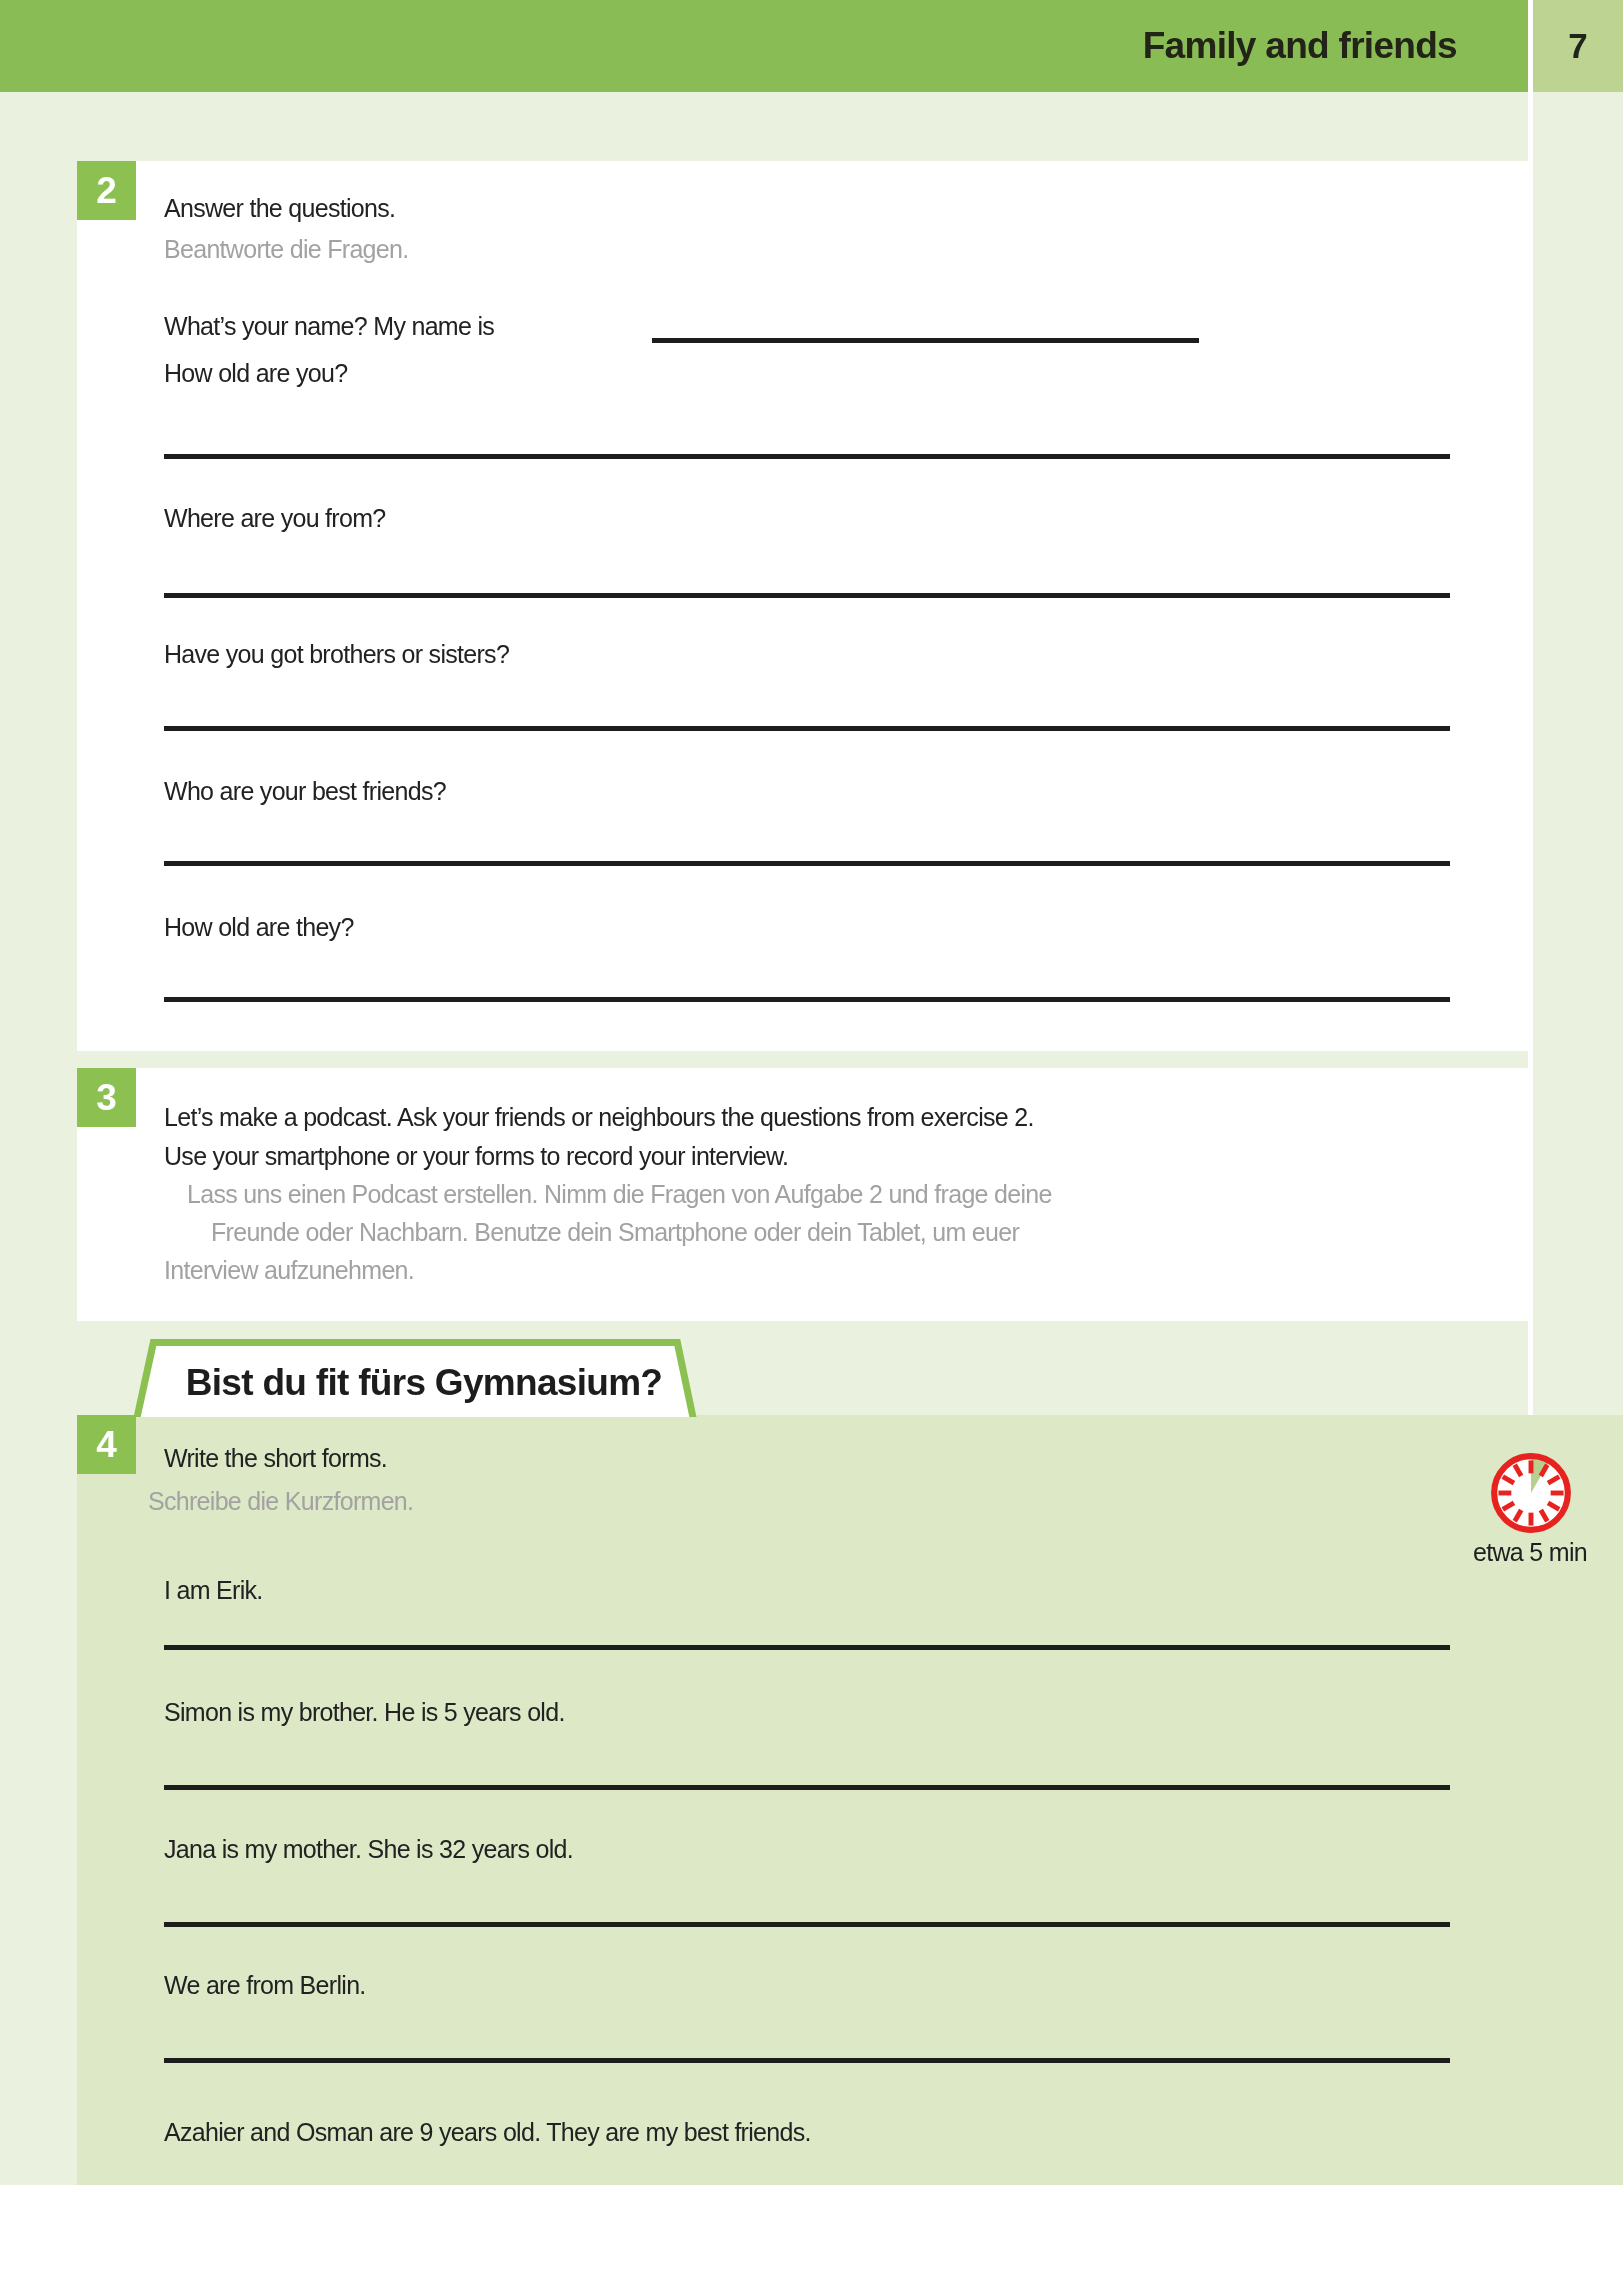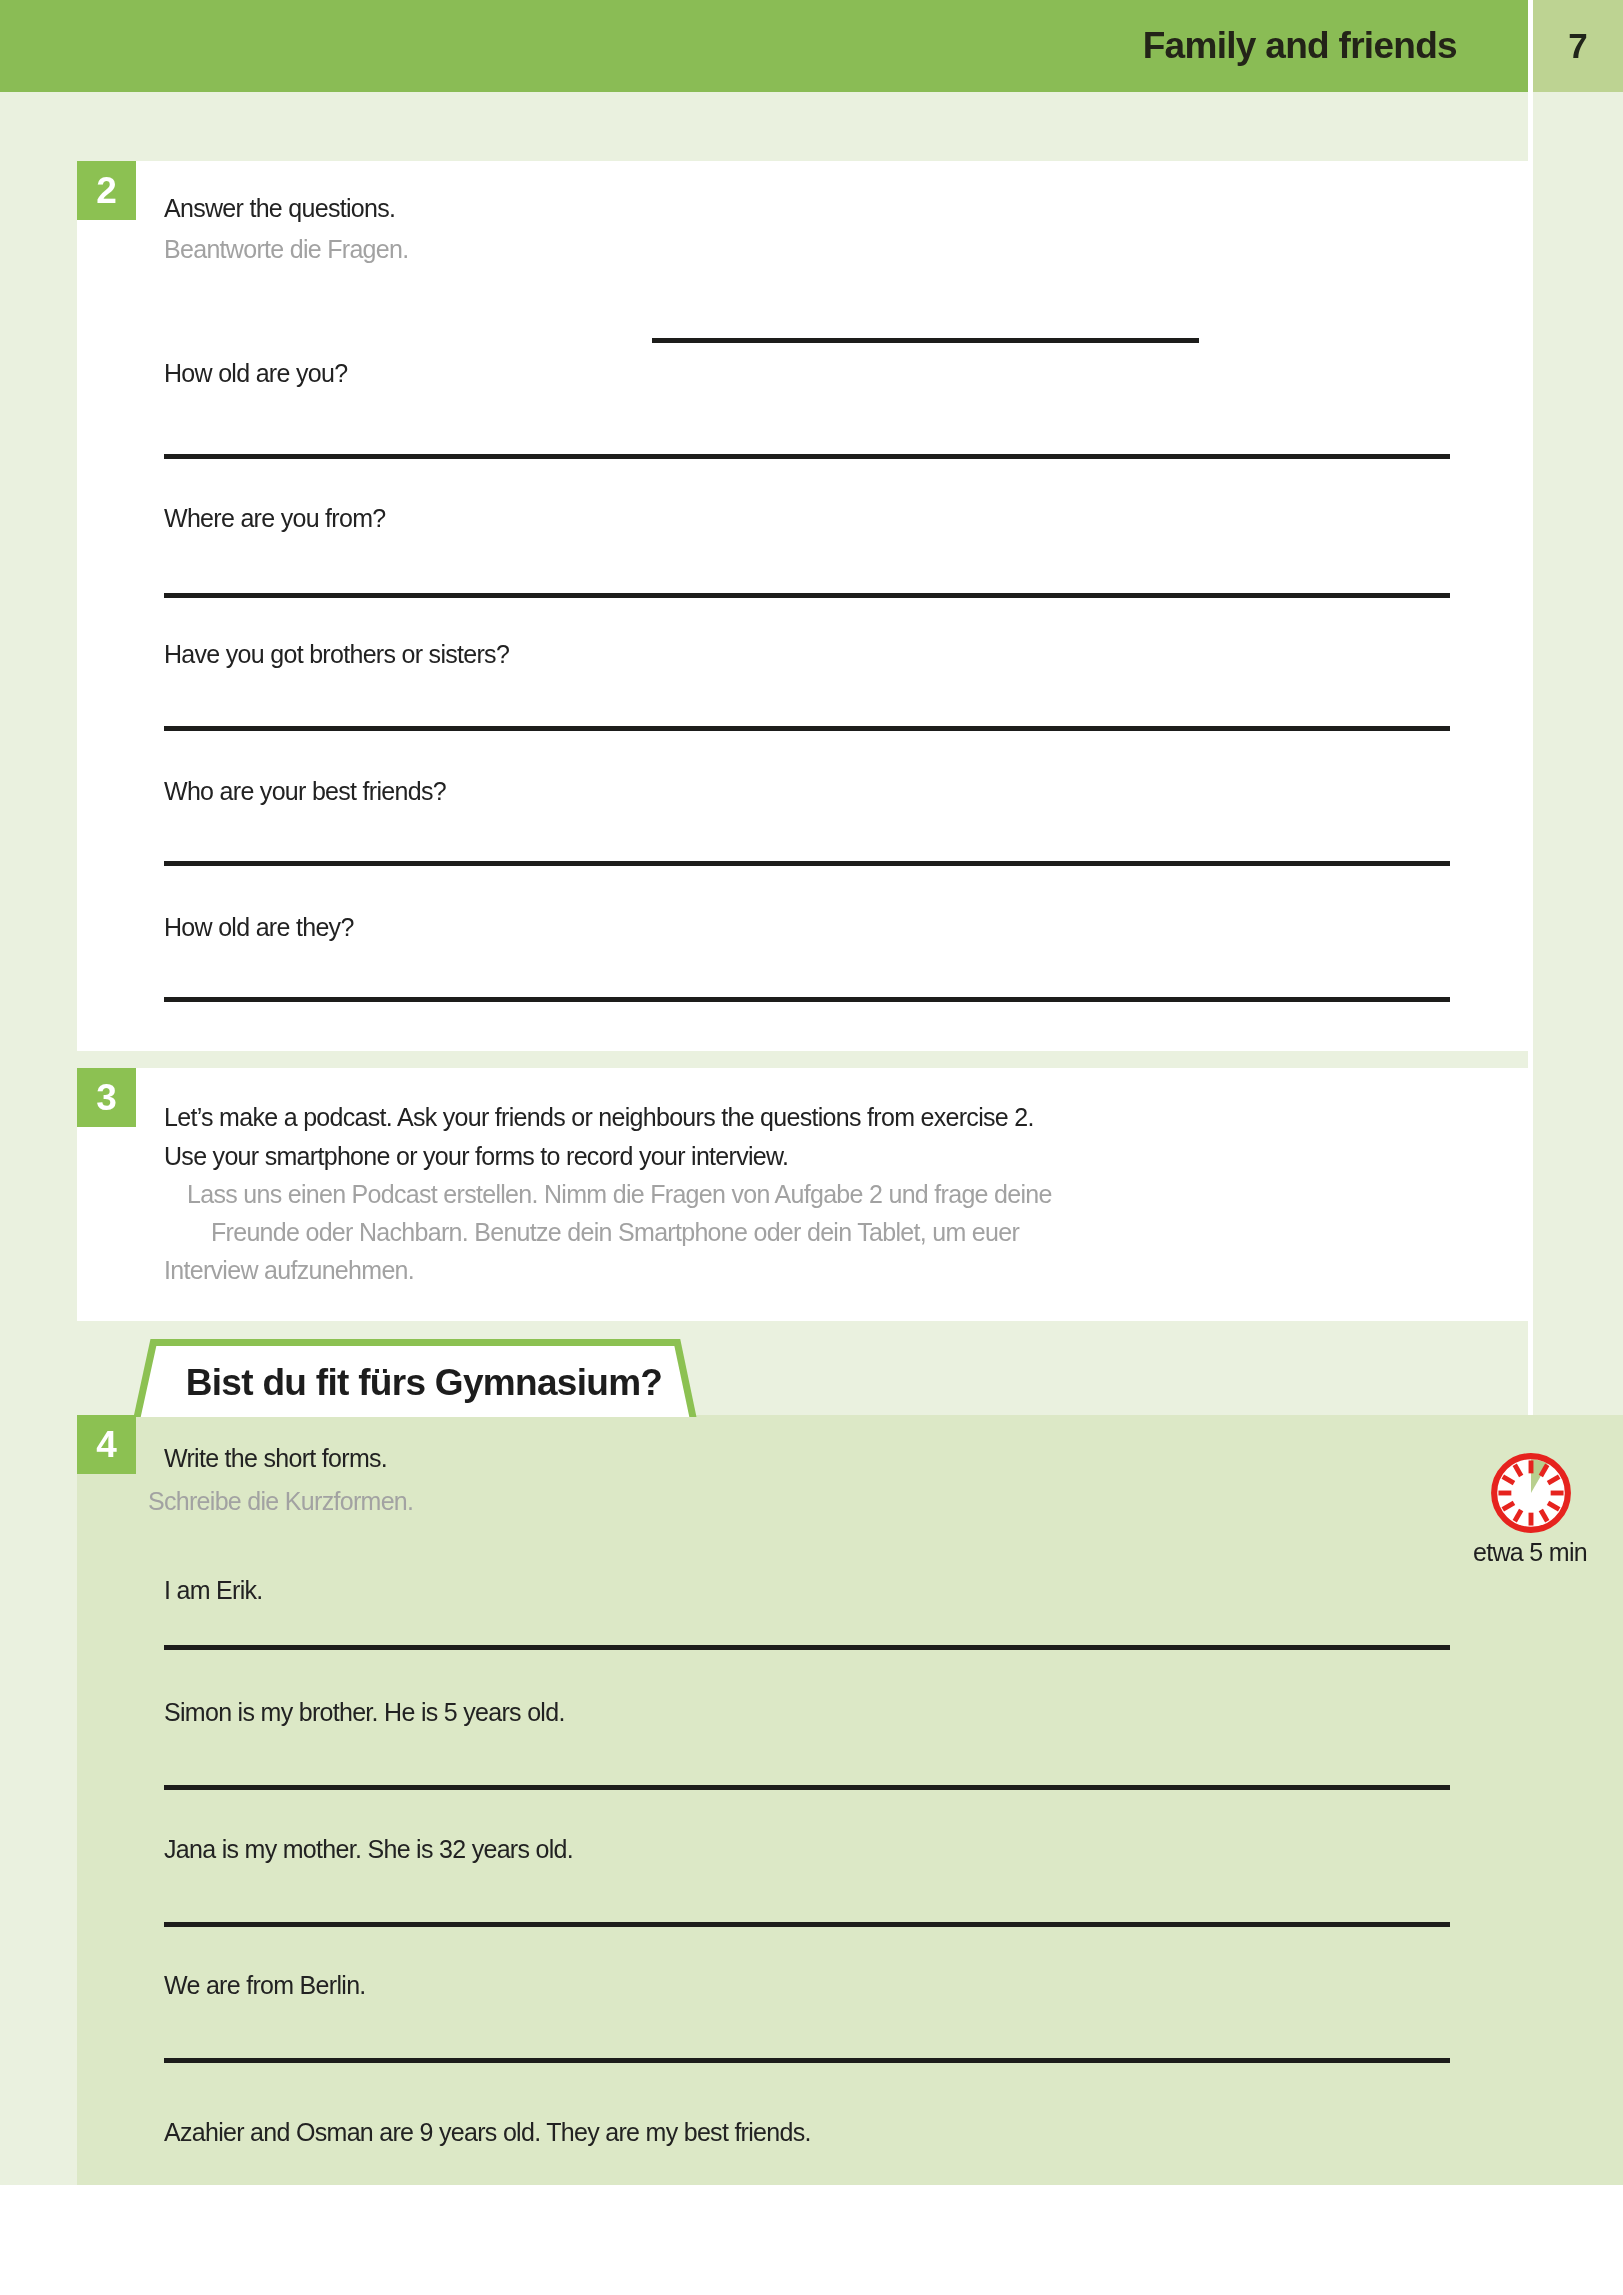--- a/index.html
+++ b/index.html
@@ -67,20 +67,21 @@
     <span>7</span>
   </div>
 
   <div class="box" style="left:77px;top:161px;width:1451px;height:890px;"></div>
   <div class="num-square" style="left:77px;top:161px;">
     <span>2</span>
   </div>
   <div class="txt" style="left:164px;top:187px;">Answer the questions.</div>
   <div class="txt gray" style="left:164px;top:228px;">Beantworte die Fragen.</div>
 
+  <div class="txt" style="left:164px;top:305px;">What’s your name? My name is</div>
   <div class="rule" style="left:652px;top:338px;width:547px;"></div>
 
   <div class="txt" style="left:164px;top:352px;">How old are you?</div>
   <div class="rule" style="top:454px;"></div>
 
   <div class="txt" style="left:164px;top:497px;">Where are you from?</div>
   <div class="rule" style="top:593px;"></div>
 
   <div class="txt" style="left:164px;top:633px;">Have you got brothers or sisters?</div>
   <div class="rule" style="top:726px;"></div>

